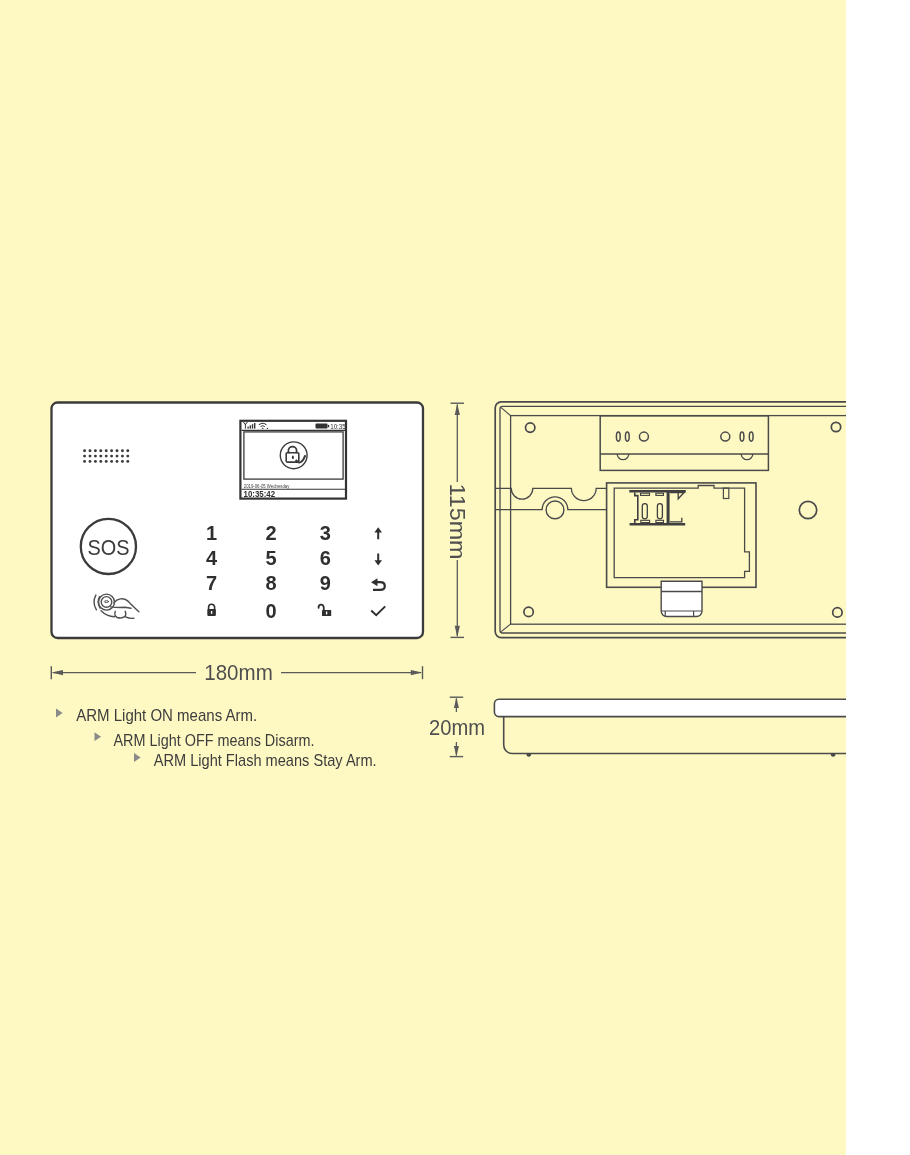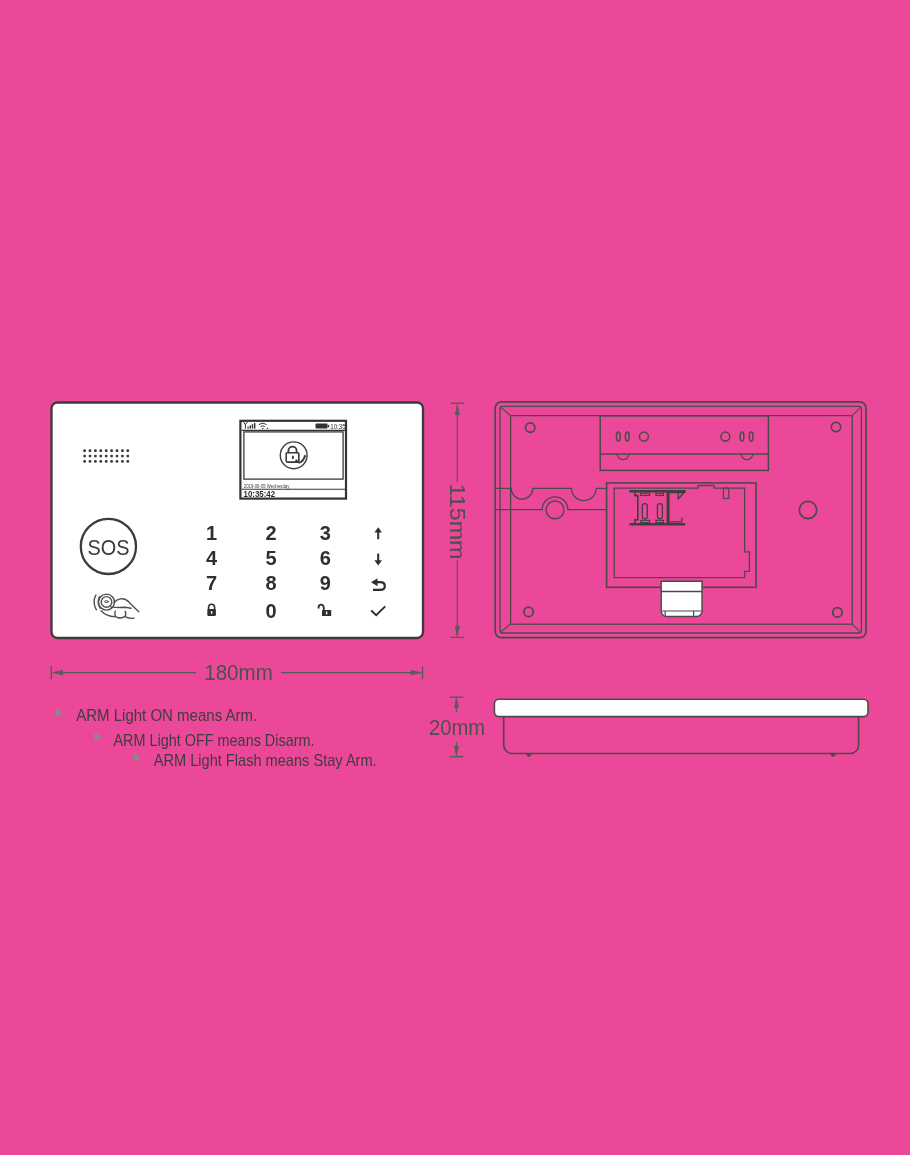--- a/index.html
+++ b/index.html
@@ -1,16 +1,16 @@
 <!DOCTYPE html>
 <html><head>
 <meta charset="utf-8">
 <style>
   html,body{margin:0;padding:0;background:#fff;}
-  .page{position:relative;width:910px;height:1155px;background:#ec4899;overflow:hidden;
+  .page{position:relative;width:846px;height:1155px;background:#fef9c3;overflow:hidden;
         font-family:"Liberation Sans",sans-serif;}
   svg text{font-family:"Liberation Sans",sans-serif;}
 </style>
 </head>
 <body>
 <div class="page">
 <svg width="910" height="1155" viewBox="0 0 910 1155" xmlns="http://www.w3.org/2000/svg">
 
 <g>
   <rect x="51.5" y="402.5" width="371.5" height="235.5" rx="6" fill="#ffffff" stroke="#3b3b3b" stroke-width="2.3"></rect>

